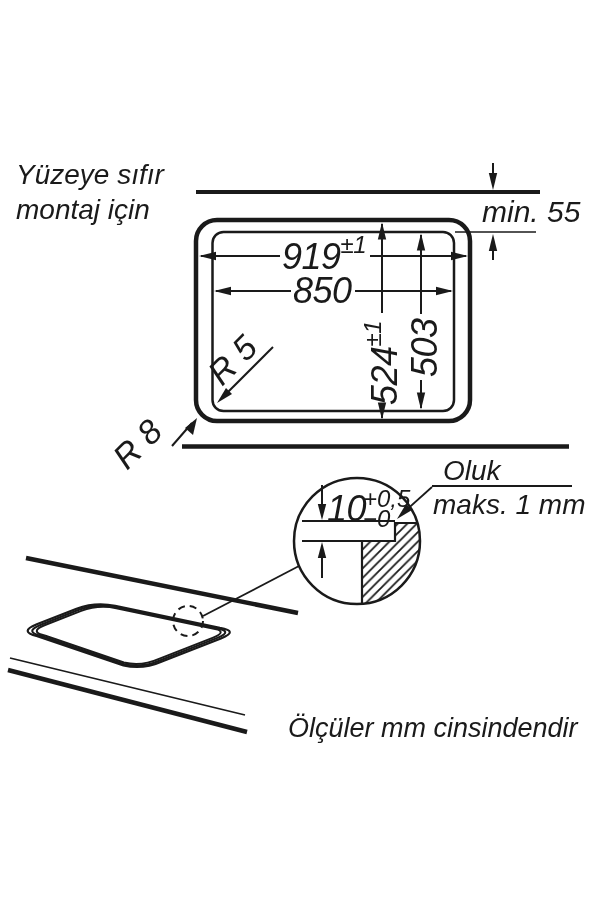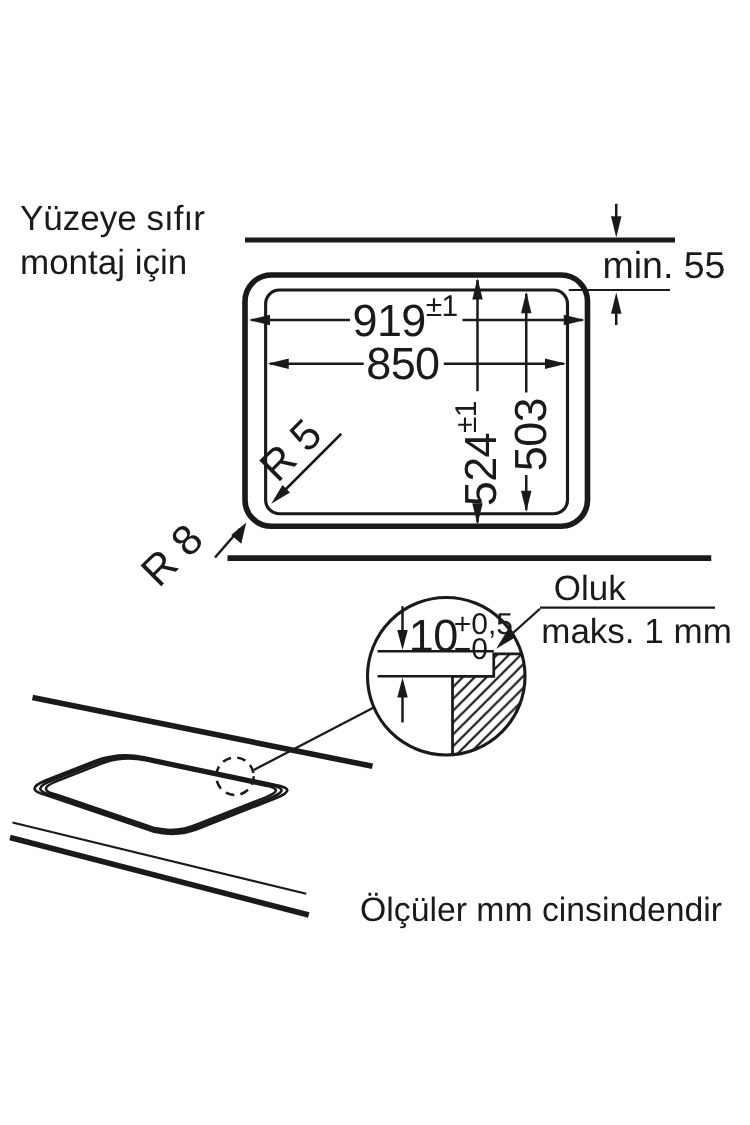--- a/index.html
+++ b/index.html
@@ -1,16 +1,16 @@
 <!DOCTYPE html>
 <html><head>
 <meta charset="utf-8">
 <style>
   html,body{margin:0;padding:0;background:#fff;}
-  .stage{position:relative;width:600px;height:900px;background:#fff;overflow:hidden;}
+  .stage{position:relative;width:600px;height:900px;background:#fff;overflow:hidden;font-style:italic;}
   svg{position:absolute;left:0;top:0;}
   text{font-family:"Liberation Sans","DejaVu Sans",sans-serif;fill:#1a1a1a;}
   .para{font-size:28px;}
   .para2{font-size:27px;}
   .dim{font-size:36px;letter-spacing:-0.5px;}
   .dimsup{font-size:24px;}
   .dimmed{font-size:30px;}
   .radius{font-size:34px;}
   .oluk{font-size:28px;}
   .ink{stroke:#1a1a1a;fill:none;}

